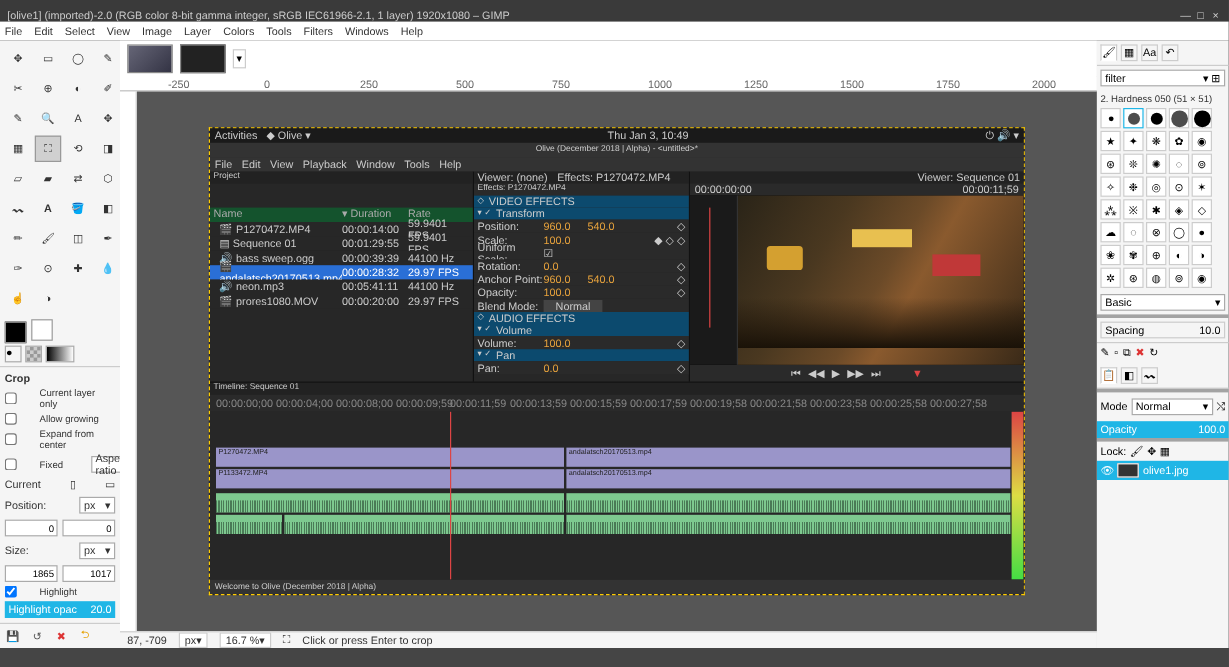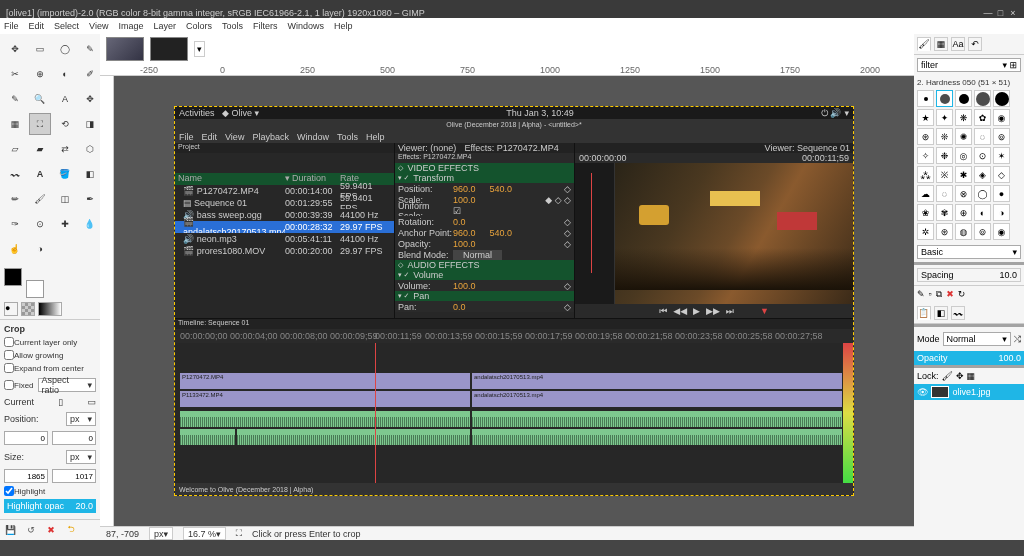--- a/index.html
+++ b/index.html
@@ -11,21 +11,21 @@
 .workspace { display:flex; height:506px; background:#484848; }
 .toolbox { width:100px; background:#f5f5f5; display:flex; flex-direction:column; }
 .tb-grid { display:grid; grid-template-columns:repeat(4,22px); gap:3px; padding:4px; }
 .tb-grid .tool { width:22px; height:22px; display:flex; align-items:center; justify-content:center; background:#f5f5f5; border:1px solid transparent; cursor:pointer; color:#333; }
 .tb-grid .tool.active { background:#d0d0d0; border:1px solid #999; }
 .fgbg { position:relative; width:40px; height:30px; margin:4px; }
 .fgbg .sw { position:absolute; width:18px; height:18px; border:1px solid #999; }
 .fgbg .fg { background:#000; top:0; left:0; z-index:2;}
 .fgbg .bg { background:#fff; bottom:0; right:0; }
 .tool-opts { border-top:1px solid #ccc; padding:4px; font-size:8px; color:#333; flex:1; display:flex; flex-direction:column; gap:3px; }
-.tool-opts .row { display:flex; align-items:center; gap:0; }
+.tool-opts .row { display:flex; align-items:center; gap:19px; }
 .tool-opts .row input[type=checkbox]{ width:10px; height:10px; }
 .tool-opts label { font-size:8px; }
 .tool-opts .field { display:flex; justify-content:space-between; align-items:center; }
 .tool-opts .num { width:44px; height:14px; border:1px solid #aaa; font-size:8px; padding:0 2px; text-align:right; background:#fff; }
 .tool-opts .hl { background:#1fb6e6; color:#fff; padding:2px 3px; display:flex; justify-content:space-between; }
 .bottom-icons { display:flex; gap:6px; padding:3px 4px; border-top:1px solid #ccc; }
 .bottom-icons span { width:14px; height:14px; display:flex; align-items:center; justify-content:center; color:#555; }
 .bottom-icons .del { color:#d33; }
 .bottom-icons .warn { color:#e6a100; }
 .canvas-area { flex:1; background:#fff; position:relative; display:flex; flex-direction:column; }
@@ -45,21 +45,21 @@
 .ol-left { width:220px; display:flex; flex-direction:column; border-right:1px solid #111; }
 .ol-proj-head { height:10px; background:#222; font-size:7px; padding:0 3px; }
 .ol-cols { display:flex; background:#14532d; font-size:7px; color:#aaa; height:12px; align-items:flex-start;margin-top:20px;}
 .ol-cols .c1{width:110px;padding-left:3px;} .ol-cols .c2{width:55px;} .ol-cols .c3{width:50px;}
 .ol-item { display:flex; font-size:7px; height:12px; align-items:center; background:#272727;}
 .ol-item.sel { background:#2a6fd6; color:#fff; }
 .ol-item .c1{width:110px;padding-left:8px;overflow:hidden;} .ol-item .c2{width:55px;} .ol-item .c3{width:50px;}
 .ol-mid { width:180px; display:flex; flex-direction:column; border-right:1px solid #111;}
 .ol-fx-head { height:10px; background:#222; font-size:7px; padding:0 3px; display:flex; gap:8px;}
 .ol-fx-sub { height:10px; background:#2a2a2a; font-size:7px; padding:0 3px; }
-.ol-fx-grp { height:10px; background:#14532d; font-size:7px; padding:0 3px; display:flex; align-items:center; gap:4px;}
+.ol-fx-grp { height:10px; background:#0c4a6e; font-size:7px; padding:0 3px; display:flex; gap:4px;}
 .ol-fx-row { display:flex; font-size:7px; height:11px; align-items:center; padding:0 3px; background:#2a2a2a;}
 .ol-fx-row .lab{width:55px;} .ol-fx-row .val{color:#e8a33c;} .ol-fx-row .val2{color:#e8a33c;margin-left:14px;}
 .ol-right { flex:1; display:flex; flex-direction:column; }
 .ol-viewer-head { height:10px; background:#222; font-size:7px; padding:0 3px; display:flex; justify-content:space-between;}
 .ol-viewer { flex:1; background:#000; position:relative; display:flex;}
 .ol-slice { width:40px; background:#1a1a1a; border-right:1px solid #333; position:relative;}
 .ol-slice .ph { position:absolute; left:16px; top:10px; width:1px; height:100px; background:#d44;}
 .ol-videoframe { flex:1; background:linear-gradient(120deg,#2a2418 0%,#4a3820 30%,#6b4a28 50%,#8a5a2e 60%,#3a2a18 100%); position:relative;}
 .ol-v-time { height:10px; background:#222; display:flex; justify-content:space-between; font-size:7px; padding:0 4px; align-items:center;}
 .ol-v-time .cur{color:#e8a33c;}

